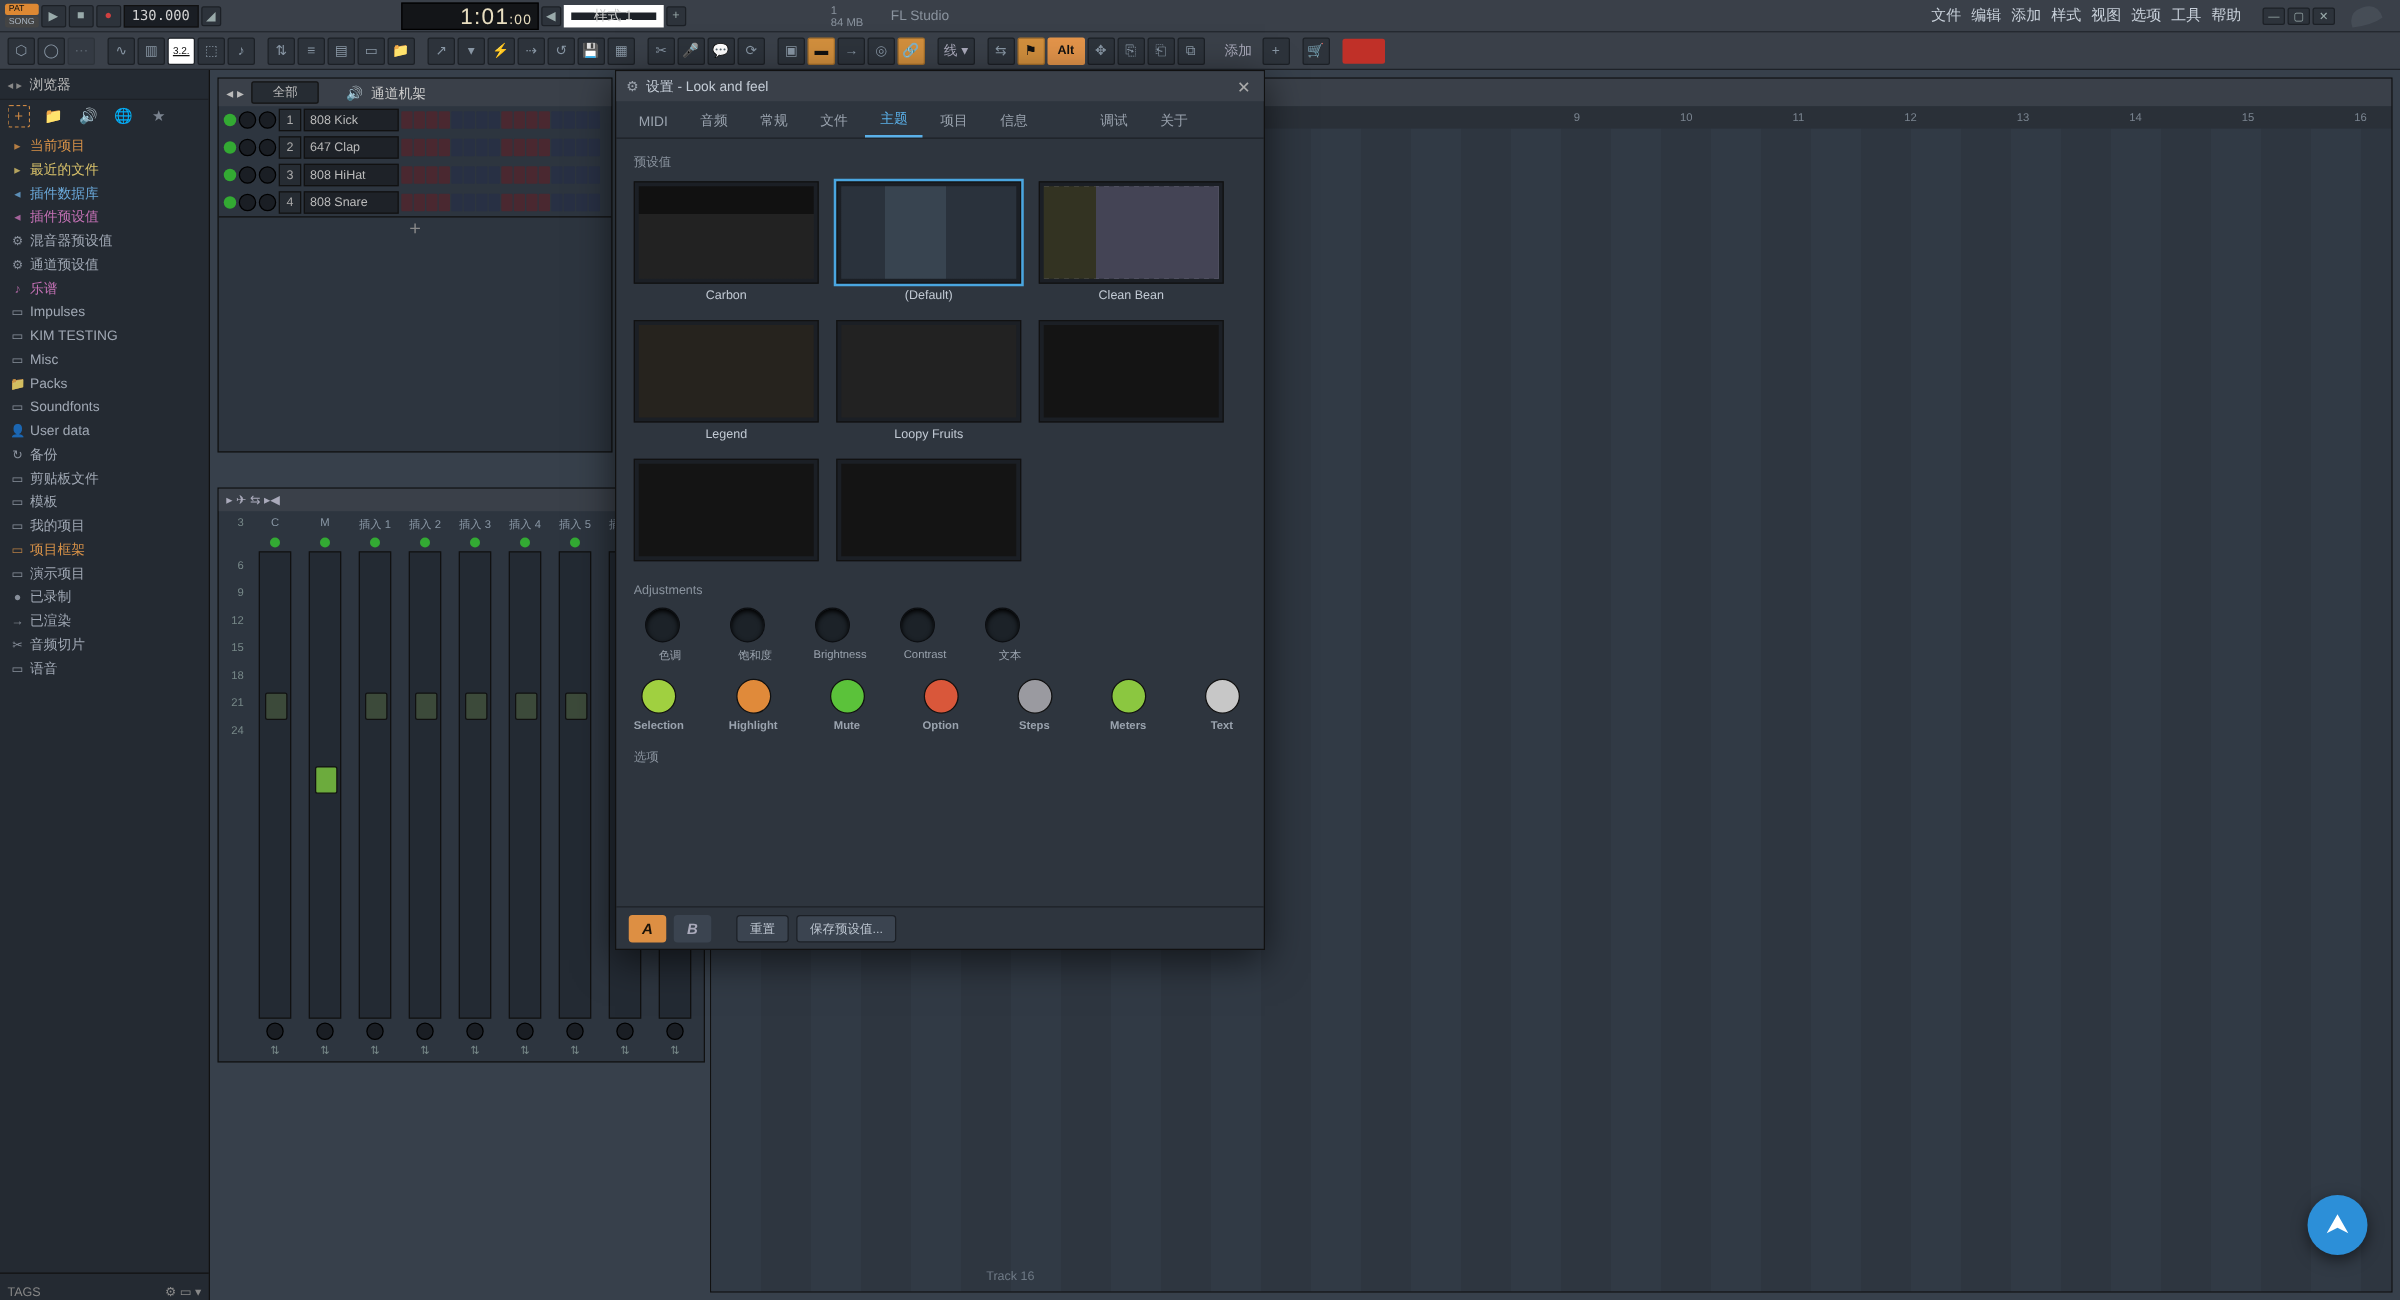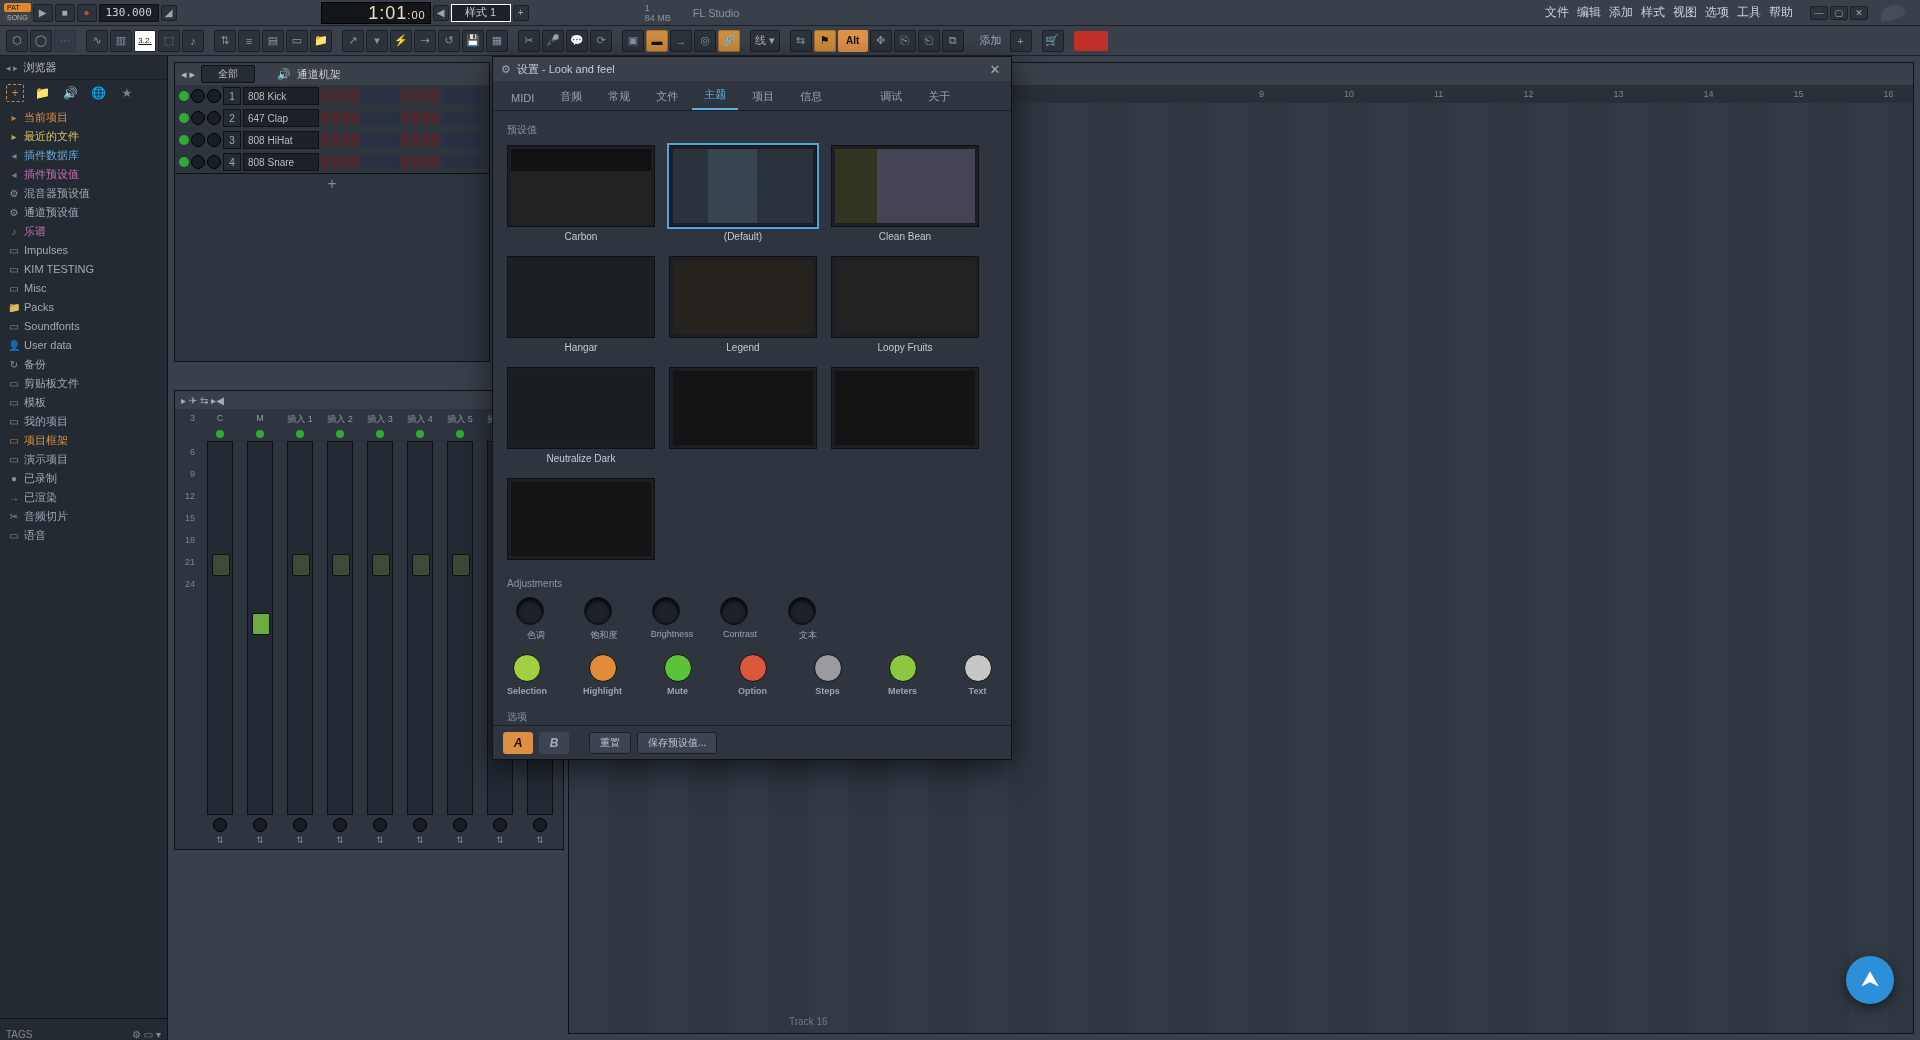--- a/index.html
+++ b/index.html
@@ -9,21 +9,21 @@
 .topbar { height:26px; background:#3a4049; display:flex; align-items:center; padding:0 4px; gap:2px; border-bottom:1px solid #1e2228;}
 .topbar .left-ctrl { display:flex; gap:2px; align-items:center;}
 .tbtn { width:20px; height:18px; background:#2d333b; border:1px solid #1c2026; border-radius:2px; display:flex; align-items:center; justify-content:center; font-size:10px; color:#9aa;}
 .tbtn.small{width:16px;height:16px;}
 .patsong{display:flex;flex-direction:column;gap:1px;}
 .patsong .ps{font-size:7px;padding:0 3px;background:#444;border-radius:2px;line-height:9px;}
 .patsong .ps.act{background:#dd8833;color:#111;}
 .tempo{width:60px;height:18px;background:#1a1e24;border:1px solid #111;color:#d0d0d0;font-size:11px;display:flex;align-items:center;justify-content:center;font-family:monospace;}
 .timedisp{width:110px;height:22px;background:#131518;border:1px solid #000;color:#e8dec0;font-family:"Courier New",monospace;font-size:18px;display:flex;align-items:baseline;justify-content:flex-end;padding-right:4px;letter-spacing:1px;}
 .timedisp .sm{font-size:11px;}
-.patname{width:60px;height:18px;background:#1e2228;border:1px solid #ffffff;color:#ccc;font-size:11px;display:flex;align-items:center;justify-content:center;}
+.patname{width:80px;height:18px;background:#1e2228;border:6px solid #ffffff;color:#ccc;font-size:11px;display:flex;align-items:center;justify-content:center;}
 .cpu{font-size:9px;color:#8a939e;margin-left:12px;line-height:10px;}
 .apptitle{font-size:11px;color:#8a939e;margin-left:20px;}
 .menuwrap{margin-left:auto;display:flex;align-items:center;gap:2px;padding-right:6px;}
 .menuitm{font-size:12px;color:#c8d0da;padding:2px 3px;}
 .winctl{display:flex;gap:2px;margin-left:12px;}
 .winbtn{width:18px;height:14px;background:#2d333b;border:1px solid #1c2026;border-radius:2px;font-size:9px;display:flex;align-items:center;justify-content:center;color:#9aa;}
 .fruit{width:34px;height:22px;opacity:.25;margin-left:6px;}
 
 .toolbar2{height:30px;background:#3a4049;display:flex;align-items:center;padding:0 6px;gap:2px;border-bottom:1px solid #1e2228;}
 .t2b{width:22px;height:22px;background:#2d333b;border:1px solid #1c2026;border-radius:2px;display:flex;align-items:center;justify-content:center;color:#8896a4;font-size:11px;}
@@ -628,42 +628,30 @@
           </div>
           <div class="pl">(Default)</div>
         </div>
         <div class="preset">
           <div class="thumb clean">
             <div class="mock"></div>
           </div>
           <div class="pl">Clean Bean</div>
         </div>
         <div class="preset">
-          <div class="thumb hangar">
-            <div class="mock"></div>
-          </div>
-          <div class="pl">Hangar</div>
-        </div>
-        <div class="preset">
           <div class="thumb legend">
             <div class="mock"></div>
           </div>
           <div class="pl">Legend</div>
         </div>
         <div class="preset">
           <div class="thumb loopy">
             <div class="mock"></div>
           </div>
           <div class="pl">Loopy Fruits</div>
-        </div>
-        <div class="preset">
-          <div class="thumb neutral">
-            <div class="mock"></div>
-          </div>
-          <div class="pl">Neutralize Dark</div>
         </div>
         <div class="preset">
           <div class="thumb extra">
             <div class="mock"></div>
           </div>
           <div class="pl"></div>
         </div>
         <div class="preset">
           <div class="thumb extra">
             <div class="mock"></div>

